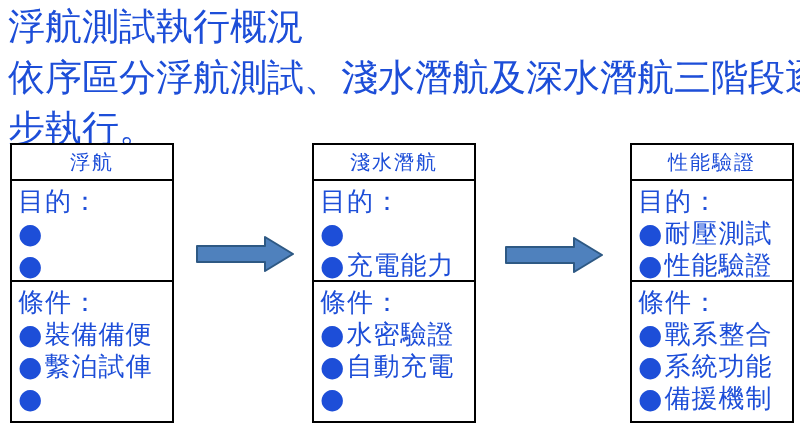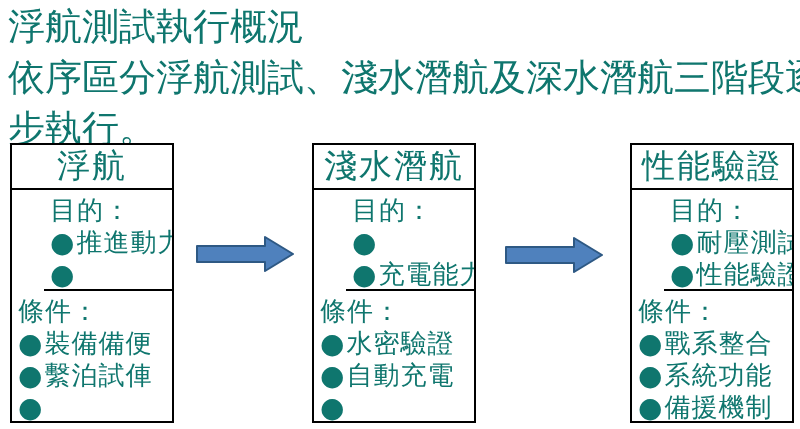--- a/index.html
+++ b/index.html
@@ -1,39 +1,39 @@
 <!DOCTYPE html>
 <html><head>
 <meta charset="utf-8">
 <style>
   html,body{margin:0;padding:0;background:#fff;}
   .page{
     position:relative;width:800px;height:429px;background:#ffffff;
-    overflow:hidden;font-family:"Liberation Serif", serif;color:#0f766e;
+    overflow:hidden;font-family:"Liberation Serif", serif;color:#1d4ed8;
   }
   .title-block{
     position:absolute;left:8px;top:1px;width:810px;
     font-size:37px;line-height:51px;white-space:nowrap;
   }
   .title-line{height:51px;}
   .stage-box{
     position:absolute;top:143px;width:164px;height:280px;
     border:2px solid #000;background:#fff;box-sizing:border-box;
     display:flex;flex-direction:column;
   }
   .stage-header{
-    height:45px;border-bottom:2px solid #000;box-sizing:border-box;
+    height:36px;border-bottom:2px solid #000;box-sizing:border-box;
     display:flex;align-items:center;justify-content:center;
-    font-size:33px;letter-spacing:2px;
+    font-size:20px;letter-spacing:2px;
   }
   .stage-section{
     box-sizing:border-box;padding:5px 5px 0 6px;
     font-size:26px;letter-spacing:1px;overflow:hidden;
   }
-  .stage-purpose{height:101px;border-bottom:2px solid #000;margin-left:32px;}
+  .stage-purpose{height:101px;border-bottom:2px solid #000;}
   .stage-conditions{flex:1;text-align:right;}
   .line{height:32px;line-height:32px;white-space:nowrap;display:flex;align-items:center;}
   .bullet{
     font-size:28px;line-height:1;margin-right:1px;
     font-family:"DejaVu Sans", sans-serif;
   }
   .arrow{position:absolute;width:100px;height:40px;}
   .arrow polygon{stroke:#2E5984;stroke-width:2;stroke-linejoin:round;}
 </style>
 </head>
@@ -46,21 +46,20 @@
     <div class="title-line">依序區分浮航測試、淺水潛航及深水潛航三階段逐</div>
     <div class="title-line">步執行。</div>
   </div>
 
   <div class="stage-box" style="left:10px">
     <div class="stage-header">浮航</div>
     <div class="stage-section stage-purpose">
       <div class="line">目的：</div>
       <div class="line">
           <span class="bullet">●</span>
-          <span>推進動力</span>
         </div>
       <div class="line">
           <span class="bullet">●</span>
         </div>
     </div>
     <div class="stage-section stage-conditions">
       <div class="line">條件：</div>
       <div class="line">
           <span class="bullet">●</span>
           <span>裝備備便</span>

